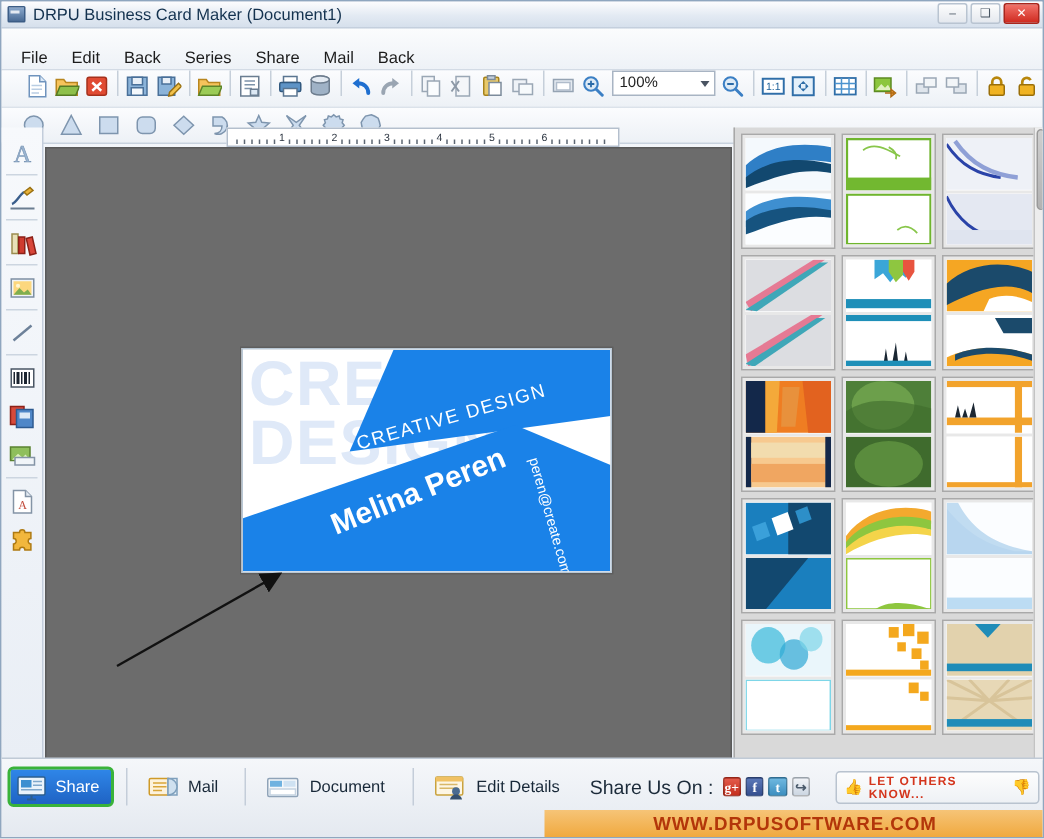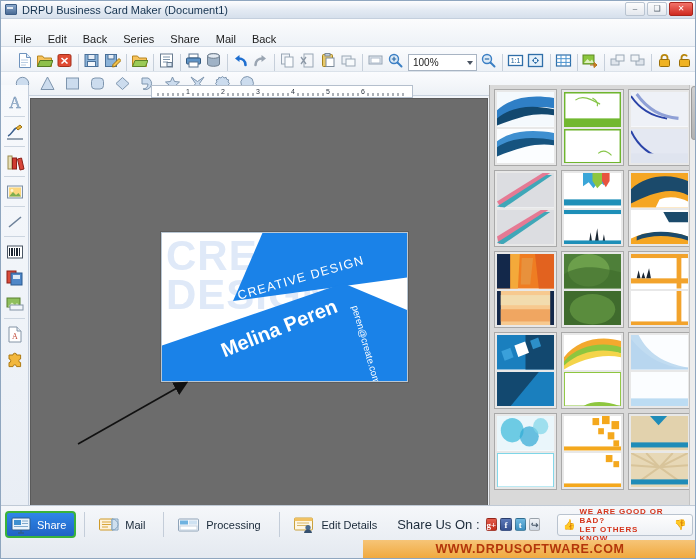--- a/index.html
+++ b/index.html
@@ -72,21 +72,21 @@
     padding: 1px 7px;
     font-size: 11px;
     color: #1c1c1c;
     white-space: nowrap;
     cursor: default;
   }
 
   
   .toolbar {
     height: 25px;
-    display: flex; align-items: flex-end;
+    display: flex; align-items: flex-start;
     background: linear-gradient(#fbfcfe,#edf1f6);
     border-bottom: 1px solid #dbe2ea;
     padding-left: 14px;
   }
   .toolbar2 {
     height: 24px;
     display: flex; align-items: center;
     background: linear-gradient(#fbfcfe,#edf1f6);
     border-bottom: 1px solid #c8d2de;
     padding-left: 10px;
@@ -1032,21 +1032,21 @@
 
       <div class="sb-sep"></div>
 
       <div class="sbtn">
         <svg width="24" height="20" viewBox="0 0 24 20">
             <rect x="1.5" y="4" width="20" height="12" rx="1" fill="#f4f7fa" stroke="#8fa3b8"></rect>
             <rect x="3" y="5.5" width="8" height="4" fill="#6fb2e0"></rect>
             <rect x="12" y="5.5" width="8" height="4" fill="#cfe2f2"></rect>
             <rect x="3" y="11" width="17" height="4" fill="#ffffff" stroke="#c5d3e1"></rect>
           </svg>
-        <span>Processing</span>
+        <span>Document</span>
       </div>
 
       <div class="sb-sep"></div>
 
       <div class="sbtn">
         <svg width="24" height="20" viewBox="0 0 24 20">
             <rect x="1.5" y="3" width="18" height="12" rx="1" fill="#fdf6e4" stroke="#c9a23d"></rect>
             <rect x="1.5" y="3" width="18" height="3" fill="#f0c163"></rect>
             <path d="M4 8h12M4 10.5h12" stroke="#d8b767"></path>
             <circle cx="15" cy="12.5" r="2.6" fill="#4a6b90"></circle>
@@ -1058,21 +1058,20 @@
       <div class="share-lbl">Share Us On :</div>
 
       <div class="soc gp">g+</div>
       <div class="soc fb">f</div>
       <div class="soc tw">t</div>
       <div class="soc sh">↪</div>
 
       <div class="rating">
         <div class="thumb-up">👍</div>
         <div>
-          <div class="rating-txt">WE ARE GOOD OR BAD?</div>
           <div class="rating-txt">LET OTHERS KNOW...</div>
         </div>
         <div class="thumb-up">👎</div>
       </div>
 
     </div>
 
     <div class="brandbar">
       <span>WWW.DRPUSOFTWARE.COM</span>
     </div>

